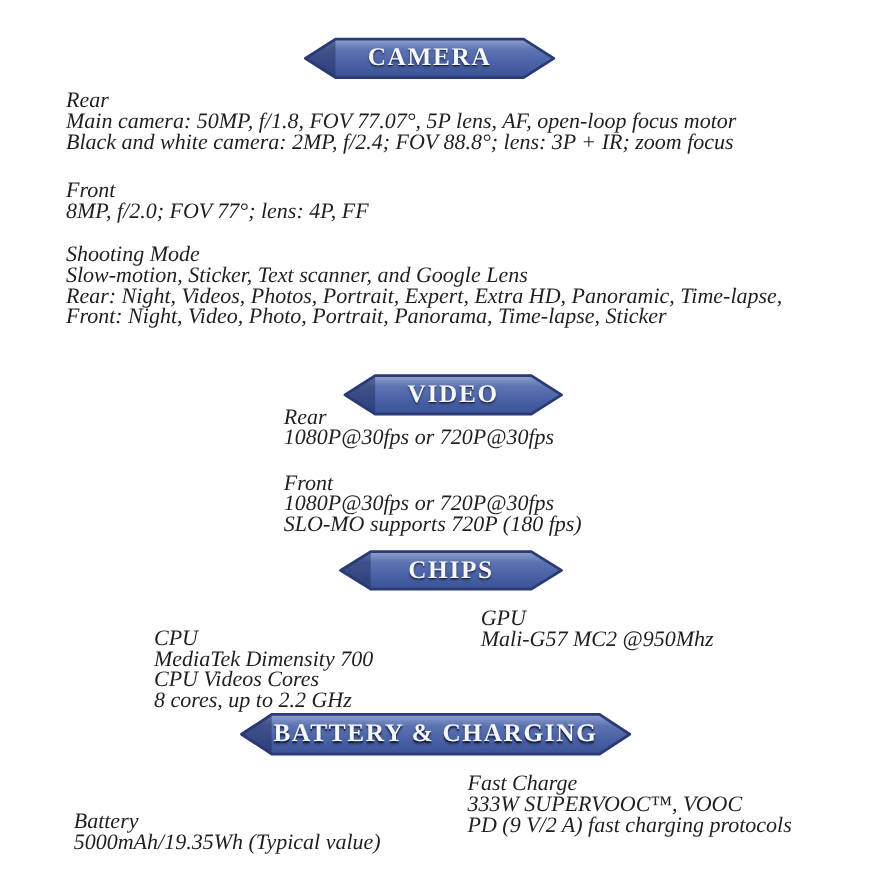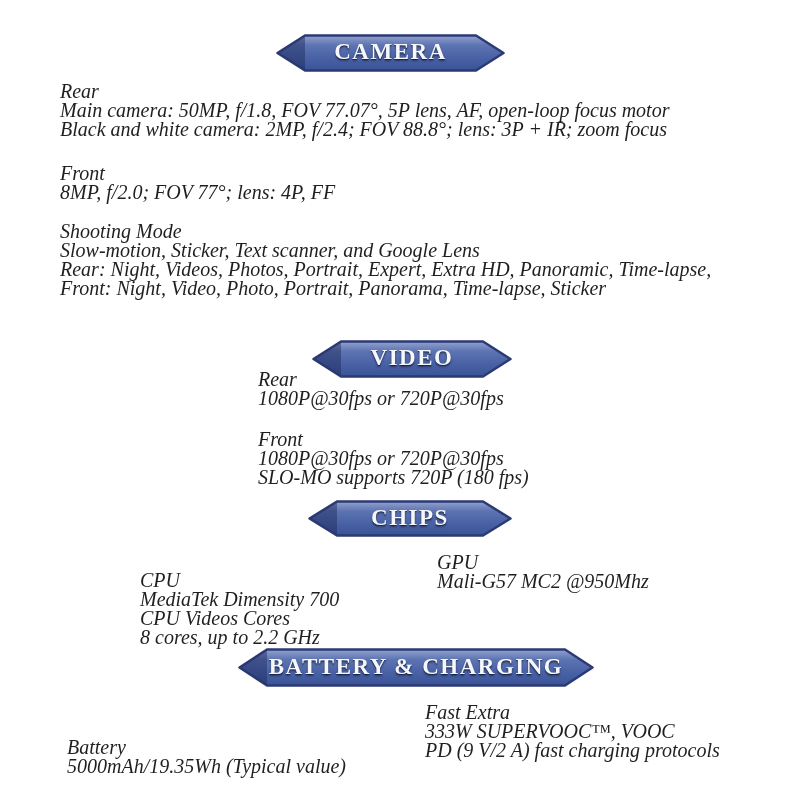--- a/index.html
+++ b/index.html
@@ -115,31 +115,31 @@
     <div>CPU</div>
     <div>MediaTek Dimensity 700</div>
     <div>CPU Videos Cores</div>
     <div>8 cores, up to 2.2 GHz</div>
   </div>
   <div class="spec-block" style="left:437px;top:553px;">
     <div>GPU</div>
     <div>Mali-G57 MC2 @950Mhz</div>
   </div>
 
-  <div class="banner" style="left:238px;top:647px;width:356px;height:41px;">
+  <div class="banner" style="left:218px;top:647px;width:356px;height:41px;">
     <svg viewBox="0 0 356 41">
       <polygon class="shape" points="1.5,20.5 29,2.5 327,2.5 354.5,20.5 327,38.5 29,38.5"></polygon>
       <polygon class="tip-shade" points="3,20.5 29,3.5 29,37.5"></polygon>
     </svg>
     <div class="banner-label">BATTERY &amp; CHARGING</div>
   </div>
 
   <div class="spec-block" style="left:67px;top:703px;margin-top:35px;">
     <div>Battery</div>
     <div>5000mAh/19.35Wh (Typical value)</div>
   </div>
   <div class="spec-block" style="left:425px;top:703px;">
-    <div>Fast Extra</div>
+    <div>Fast Charge</div>
     <div>333W SUPERVOOC™, VOOC</div>
     <div>PD (9 V/2 A) fast charging protocols</div>
   </div>
 
 </div>
 
 </body></html>

